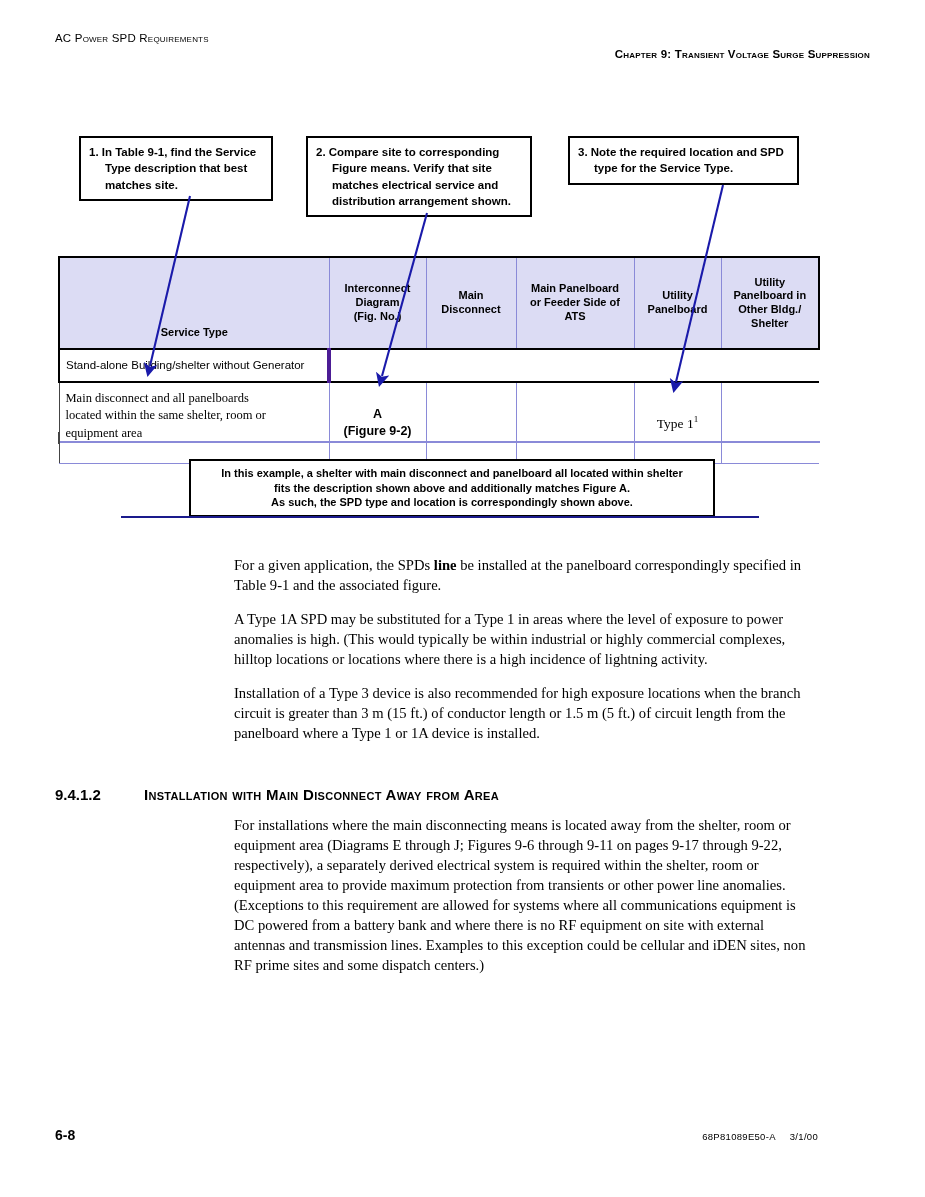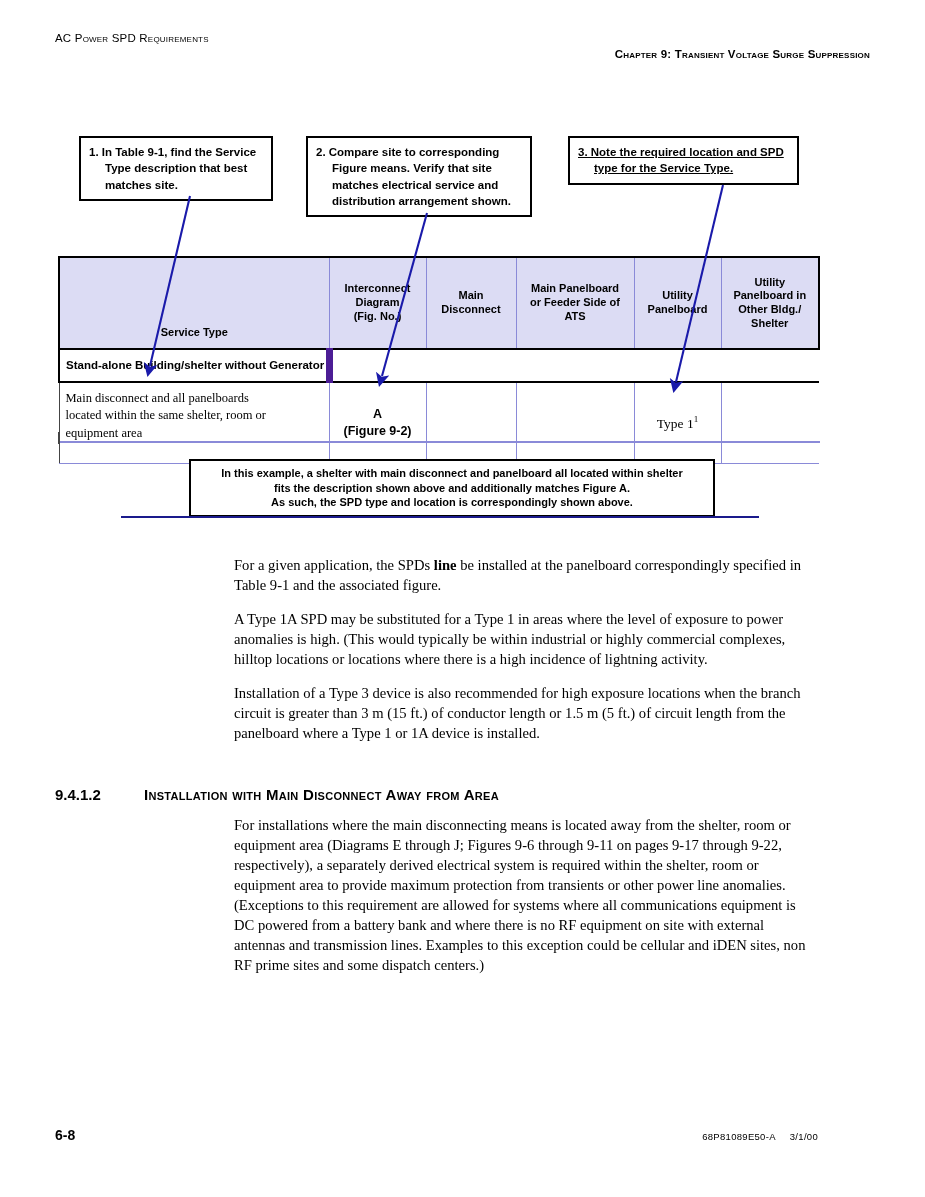--- a/index.html
+++ b/index.html
@@ -64,21 +64,21 @@
     padding-left: 16px;
     text-indent: -16px;
   }
   .callout.numbered .ln.cont {
     text-indent: 0;
     padding-left: 16px;
   }
 
   #callout-1 { left: 79px;  top: 136px; width: 194px; }
   #callout-2 { left: 306px; top: 136px; width: 226px; }
-  #callout-3 { left: 568px; top: 136px; width: 231px; text-decoration: underline; }
+  #callout-3 { left: 568px; top: 136px; width: 231px; }
 
   #callout-note {
     left: 189px;
     top: 459px;
     width: 526px;
     text-align: center;
     padding: 5px 6px;
     line-height: 1.33;
     font-size: 11px;
   }
@@ -140,23 +140,23 @@
 
   table.spd tr.grouprow td {
     border: none;
     border-bottom: 2.2px solid #000000;
     background: #ffffff;
     height: 26px;
     padding: 2px 0 3px 6px;
   }
   table.spd tr.grouprow td.grouplabel {
     border-left: 2.2px solid #000000;
-    border-right: 7px solid #4c1d95;
+    border-right: 4px solid #4c1d95;
     font-size: 11.5px;
-    font-weight: bold;
+    font-weight: normal;
     white-space: nowrap;
   }
   table.spd tr.grouprow td.groupfill {
     border-right: none;
   }
 
   table.spd tbody td.data {
     border-left: 1px solid #8a8ad8;
     border-right: 1px solid #8a8ad8;
     border-bottom: 1.6px solid #8a8ad8;

